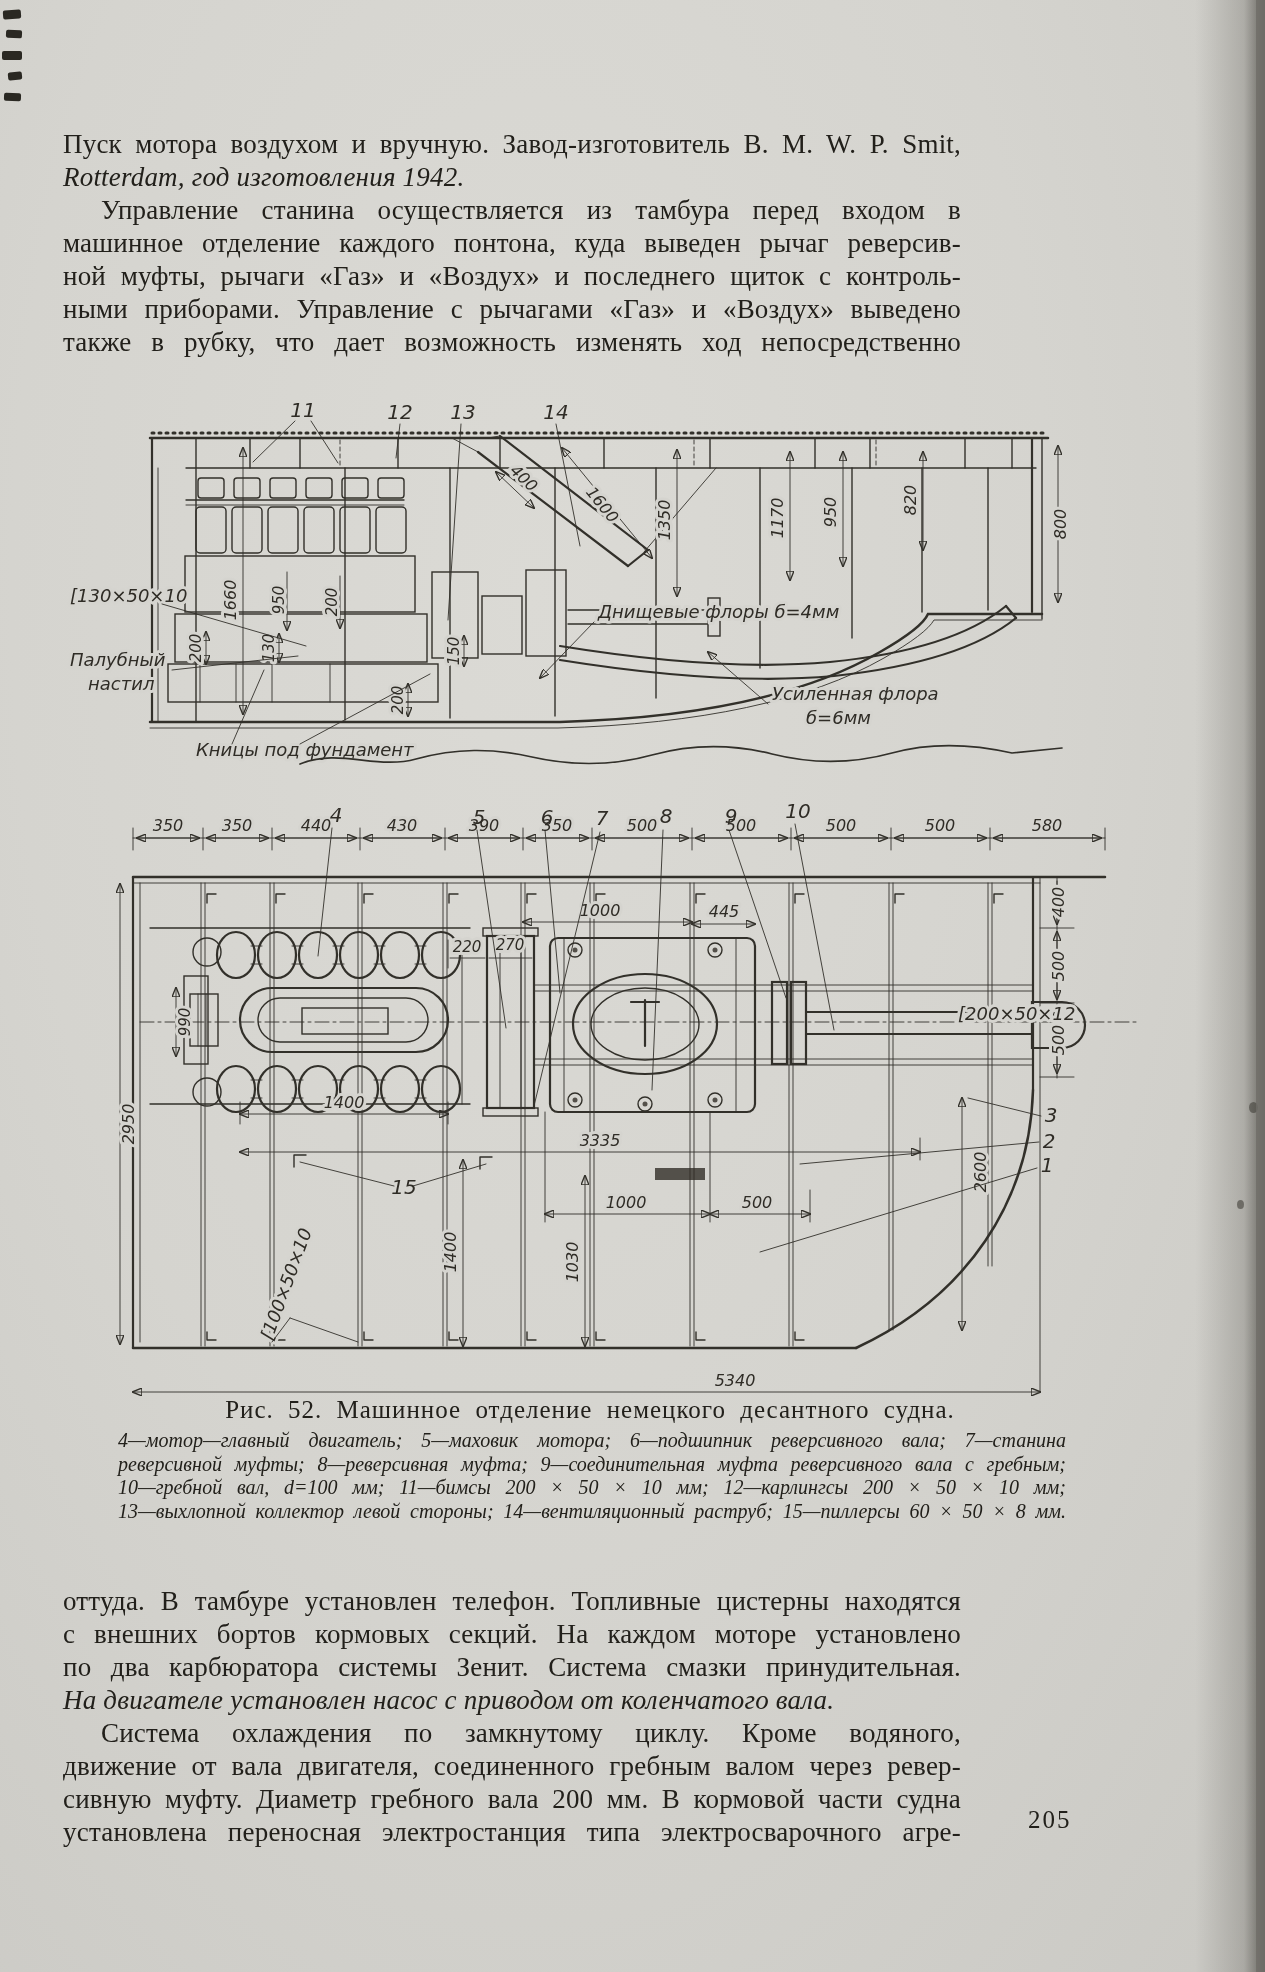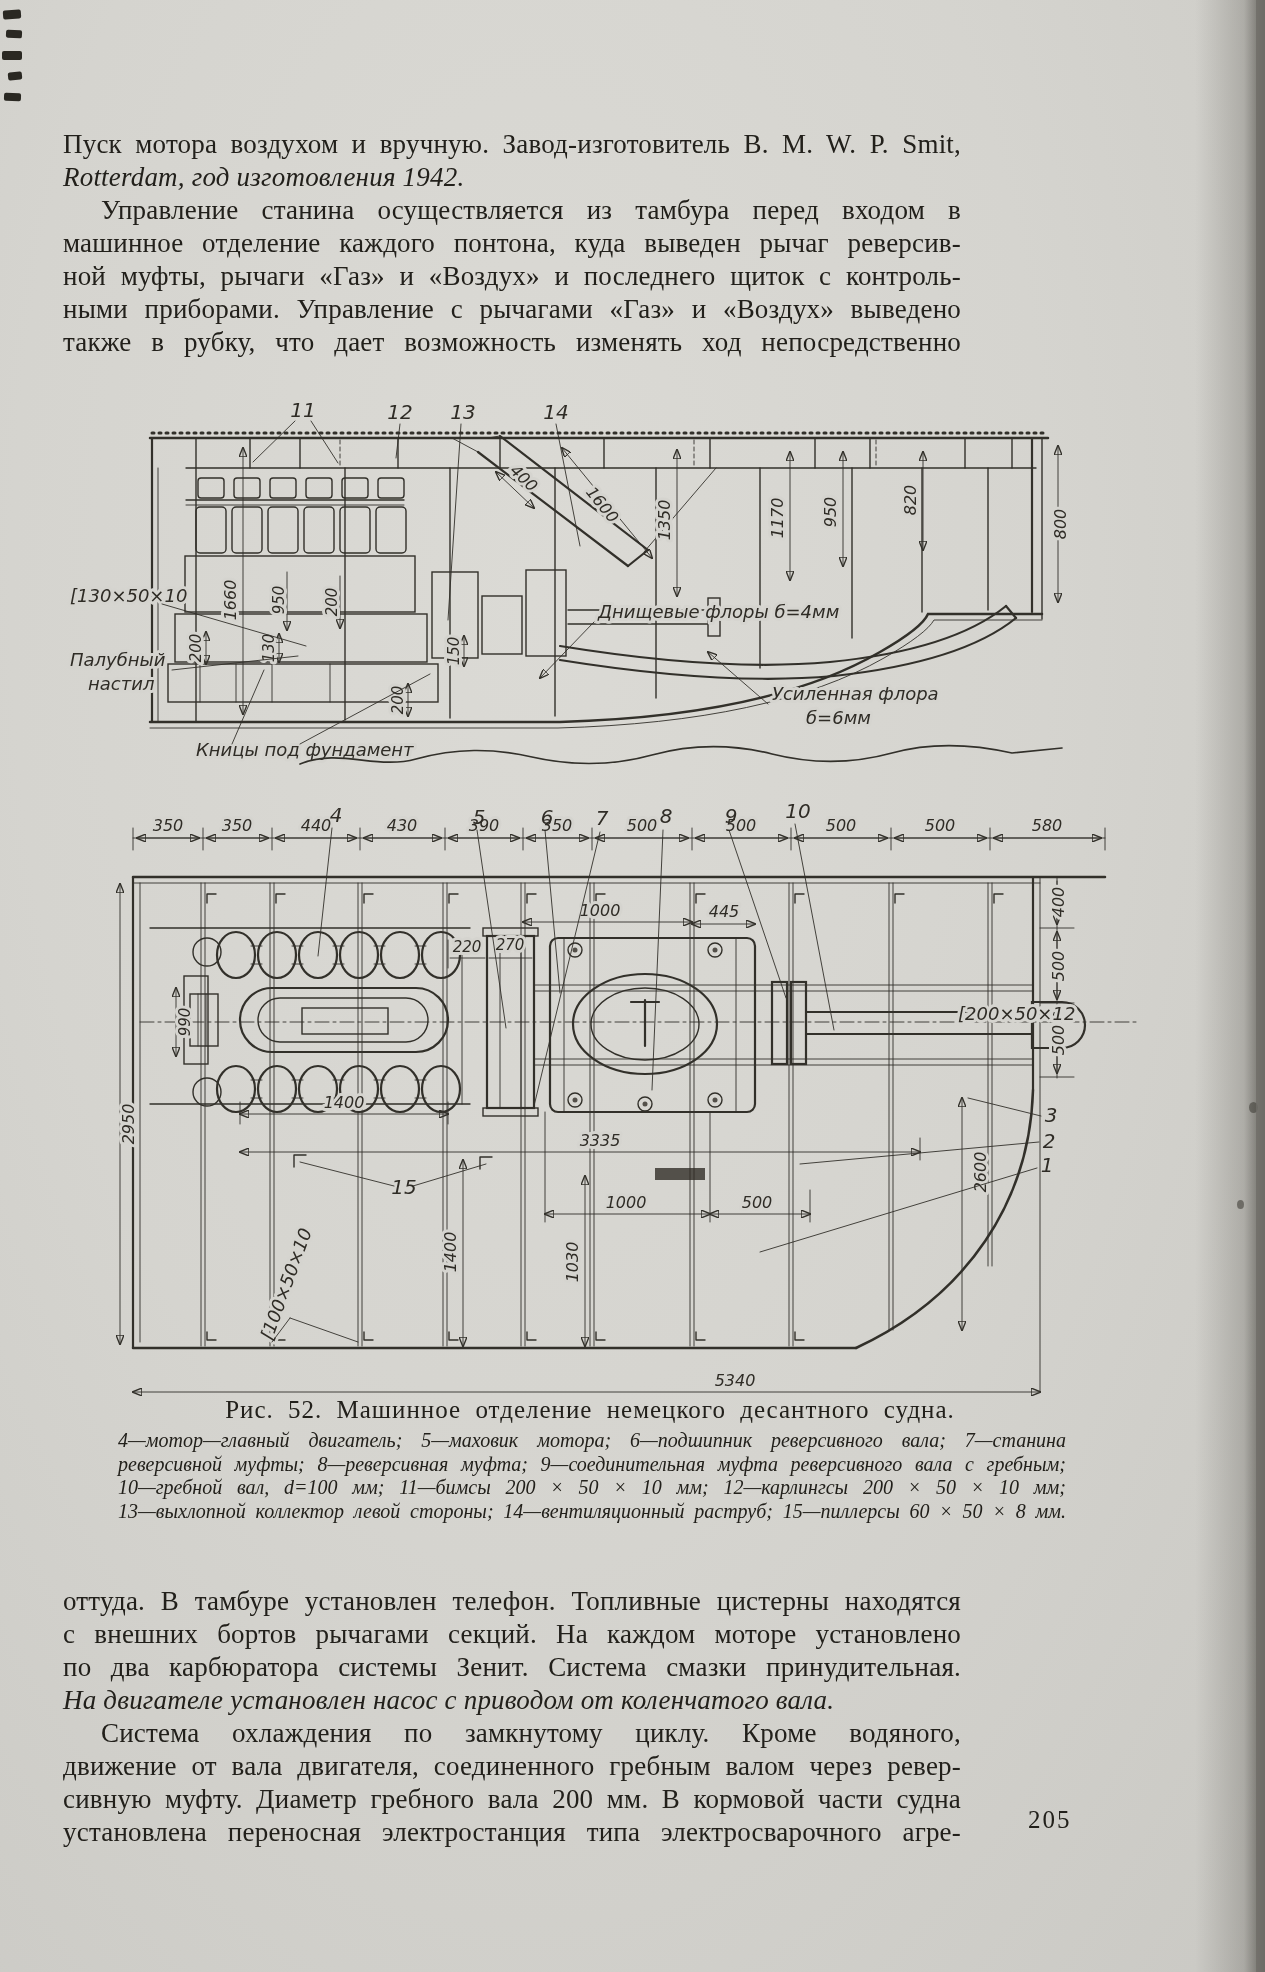--- a/index.html
+++ b/index.html
@@ -398,21 +398,21 @@
   <div class="caption">Рис. 52. Машинное отделение немецкого десантного судна.</div>
   <div class="legend">
     <div class="lg">4—мотор—главный двигатель; 5—маховик мотора; 6—подшипник реверсивного вала; 7—станина</div>
     <div class="lg">реверсивной муфты; 8—реверсивная муфта; 9—соединительная муфта реверсивного вала с гребным;</div>
     <div class="lg">10—гребной вал, d=100 мм; 11—бимсы 200 × 50 × 10 мм; 12—карлингсы 200 × 50 × 10 мм;</div>
     <div class="lg">13—выхлопной коллектор левой стороны; 14—вентиляционный раструб; 15—пиллерсы 60 × 50 × 8 мм.</div>
   </div>
 
   <div class="tblock" style="top:1537px;margin-top:48px;">
     <div class="tl">оттуда. В тамбуре установлен телефон. Топливные цистерны находятся</div>
-    <div class="tl">с внешних бортов рычагами секций. На каждом моторе установлено</div>
+    <div class="tl">с внешних бортов кормовых секций. На каждом моторе установлено</div>
     <div class="tl">по два карбюратора системы Зенит. Система смазки принудительная.</div>
     <div class="tl end">На двигателе установлен насос с приводом от коленчатого вала.</div>
     <div class="tl ind">Система охлаждения по замкнутому циклу. Кроме водяного,</div>
     <div class="tl">движение от вала двигателя, соединенного гребным валом через ревер-</div>
     <div class="tl">сивную муфту. Диаметр гребного вала 200 мм. В кормовой части судна</div>
     <div class="tl">установлена переносная электростанция типа электросварочного агре-</div>
   </div>
 
   <div class="pagenum">205</div>
 </div>

